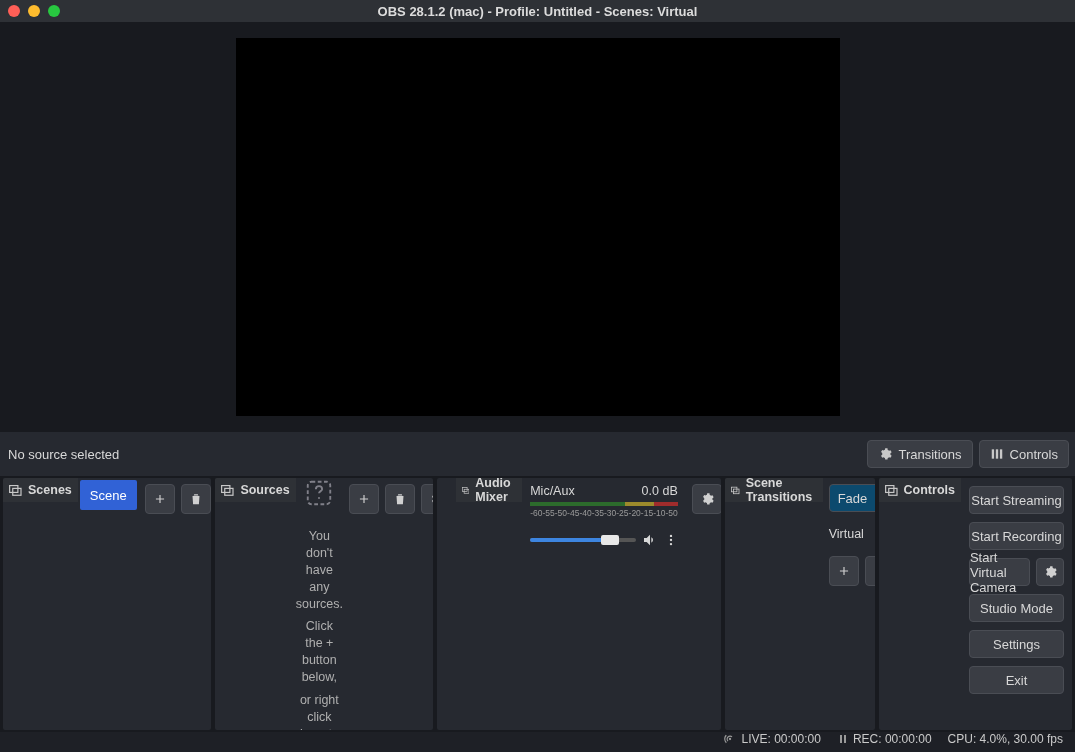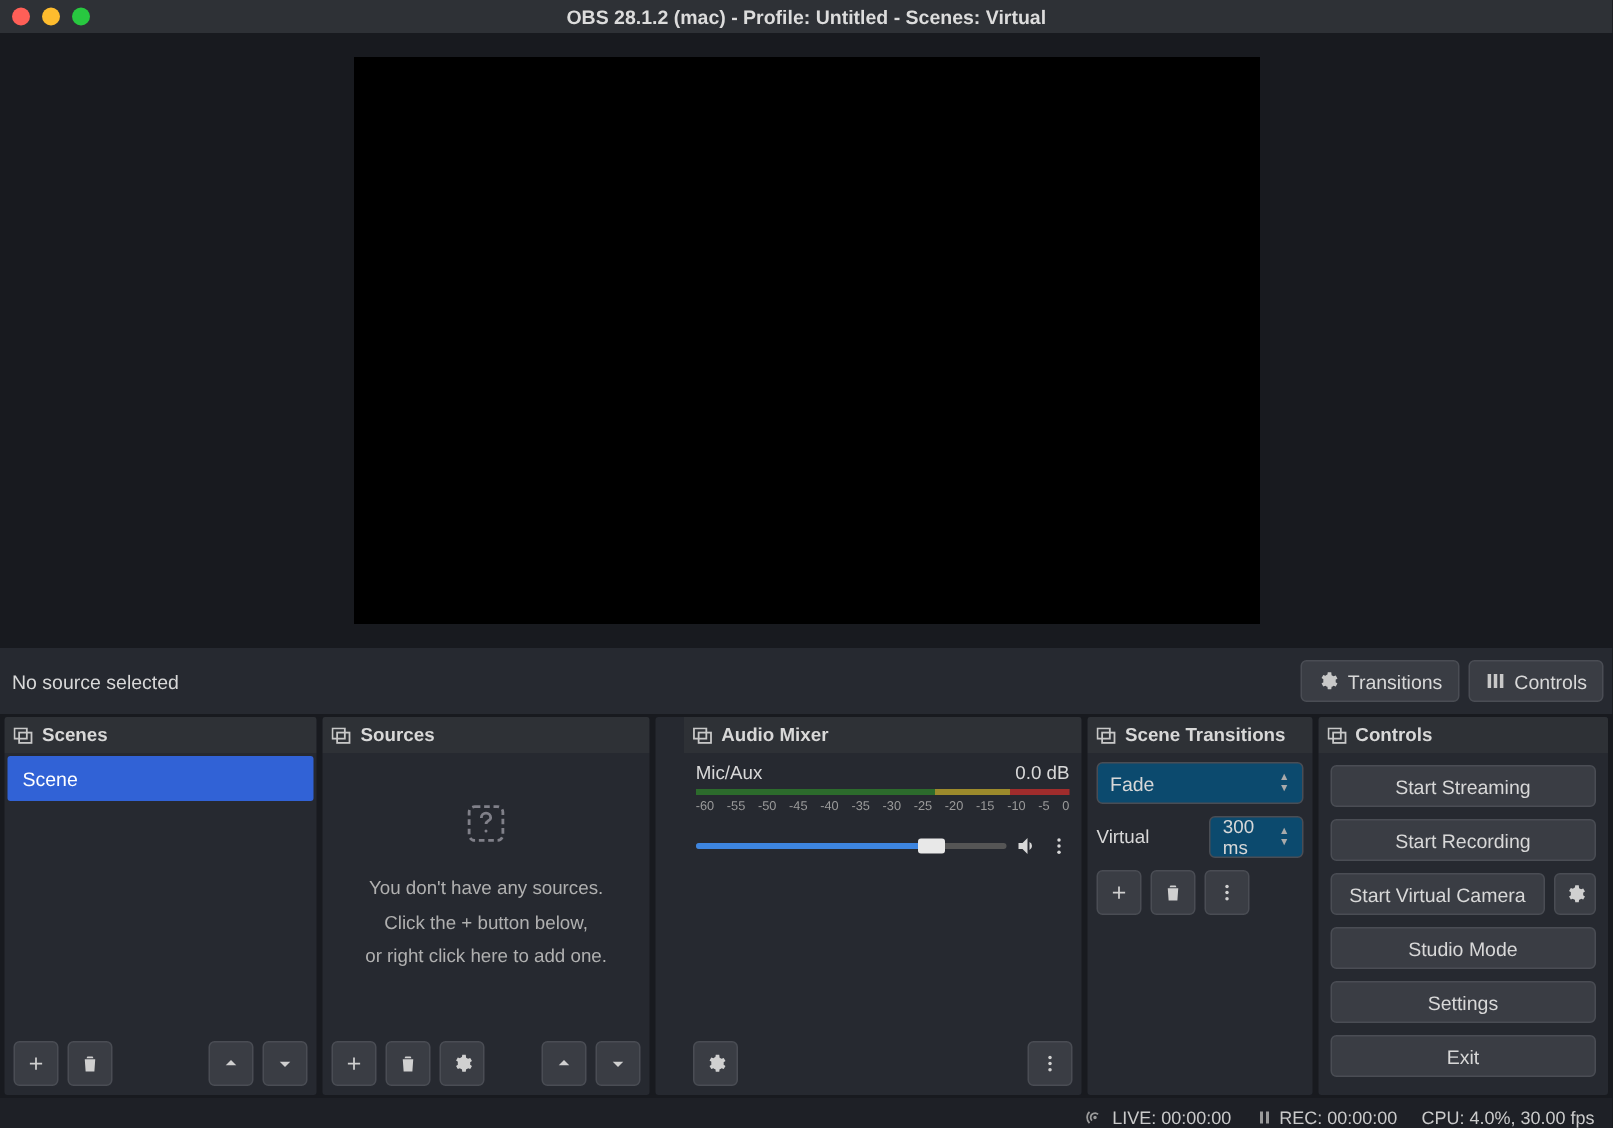--- a/index.html
+++ b/index.html
@@ -40,21 +40,21 @@
   color: #d8d8d8; font-size: 13px; height: 28px;
   display: flex; align-items: center; padding: 0 10px; gap: 6px; cursor: pointer;
 }
 .btn svg { fill: #c8c8c8; }
 
 .dock-row {
   display: flex; gap: 4px; padding: 2px 3px; height: 256px;
 }
 .dock {
   background: #262930; border-radius: 2px;
-  display: flex; flex-direction: column; overflow: hidden; position: relative;
+  display: flex; overflow: hidden; position: relative;
 }
 .dock-header {
   height: 24px; display: flex; align-items: center; gap: 6px;
   padding: 0 6px; background: #2e3136;
   font-size: 12.5px; font-weight: 600;
 }
 .dock-body { flex: 1; display: flex; flex-direction: column; }
 
 .d-scenes { width: 209px; }
 .d-sources { width: 218px; }
@@ -126,21 +126,21 @@
   height: 28px; background: #3a3d44; border: 1px solid #4a4d54;
   border-radius: 4px; display: flex; align-items: center; justify-content: center;
   font-size: 13px; cursor: pointer;
 }
 .ctrl-row { display: flex; gap: 6px; }
 .ctrl-row .ctrl-btn:first-child { flex: 1; }
 .ctrl-row .icon-btn { width: 28px; height: 28px; }
 
 .statusbar {
   position: absolute; bottom: 0; left: 0; right: 0; height: 20px;
-  background: #1e2026; display: flex; align-items: flex-end;
+  background: #1e2026; display: flex; align-items: flex-start;
   justify-content: flex-end; gap: 16px; padding: 0 12px;
   font-size: 12px; color: #cacaca;
 }
 .stat { display: flex; align-items: center; gap: 4px; }
 .stat svg { fill: #9a9a9a; }
 .popout-icon { width: 13px; height: 11px; fill: none; stroke: #c8c8c8; stroke-width: 1.3; }
 </style>
 </head>
 <body>
 

